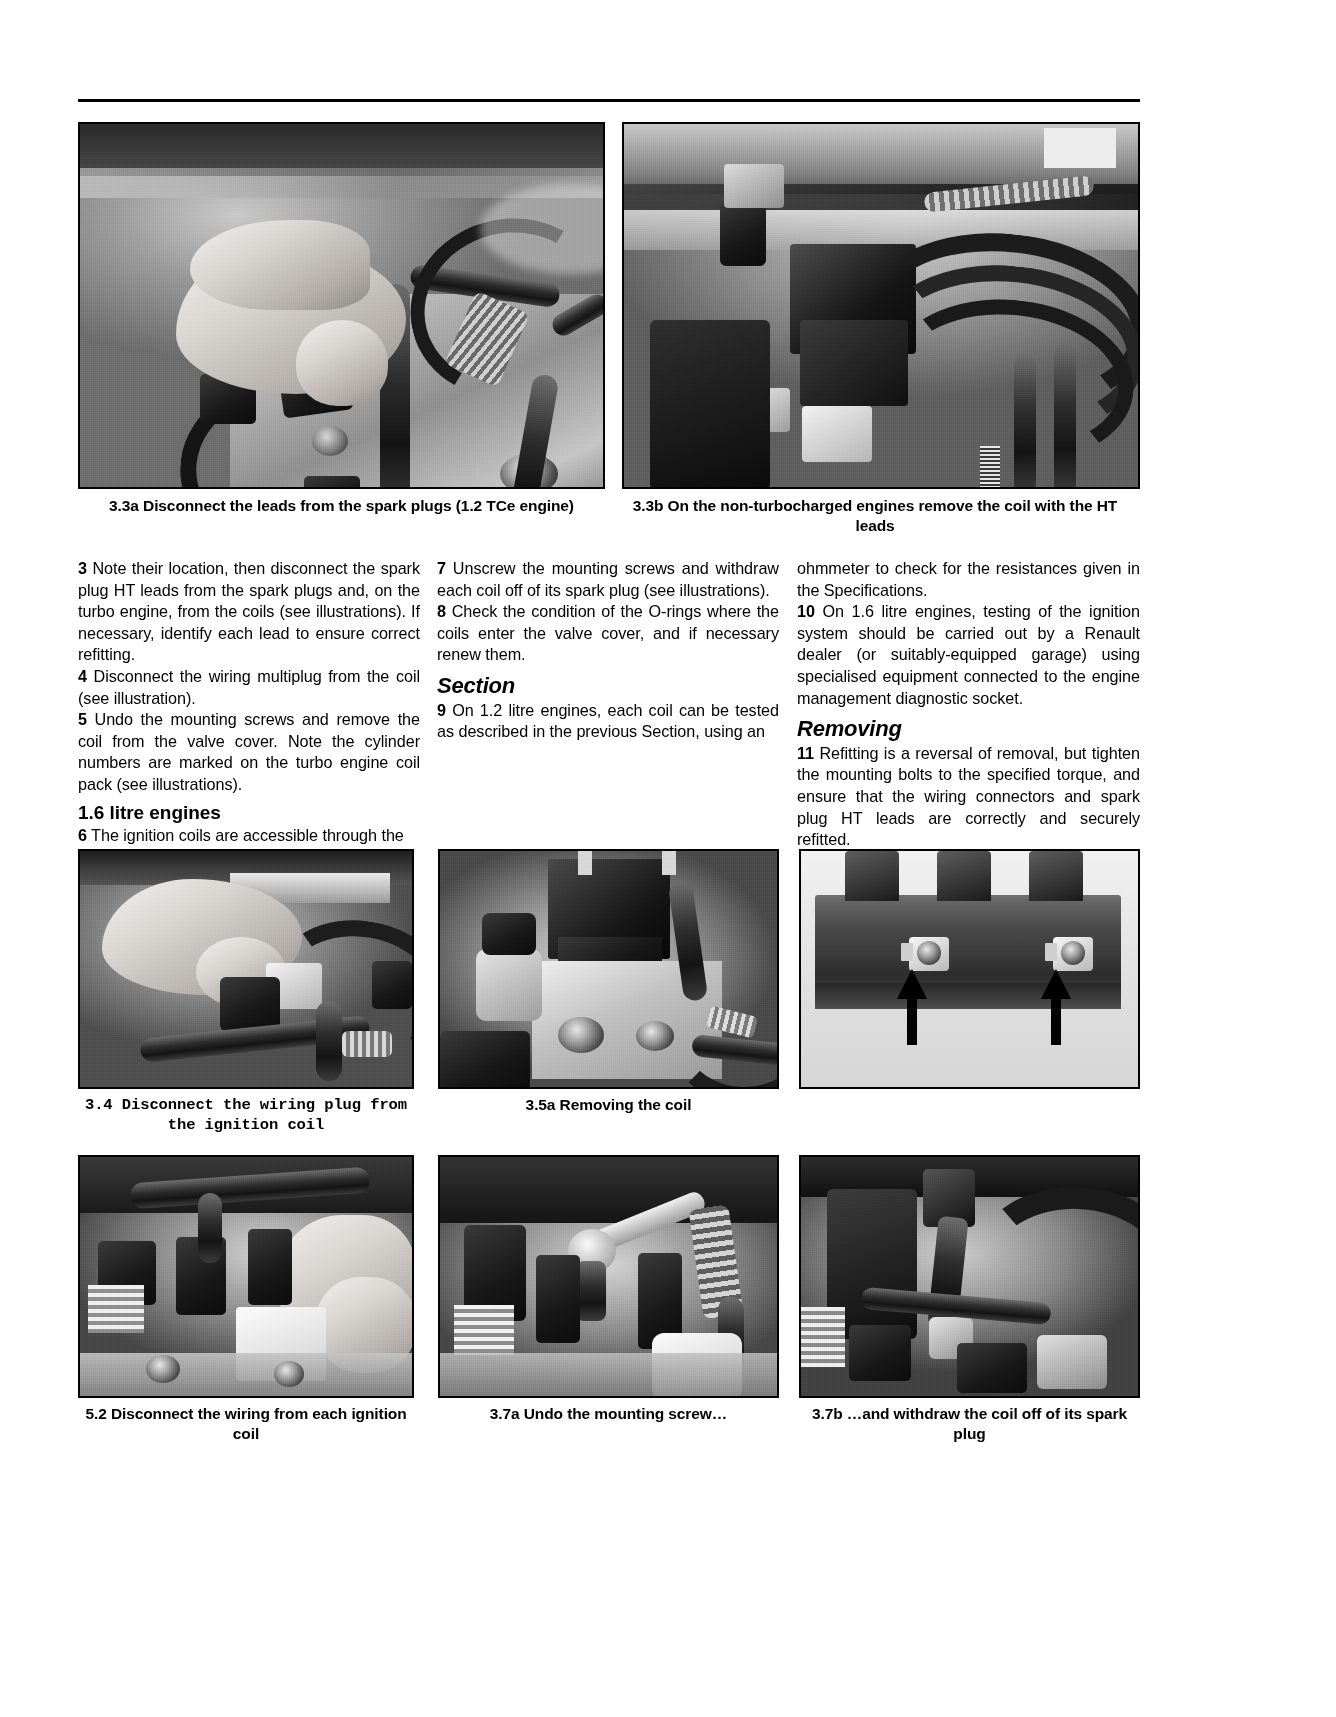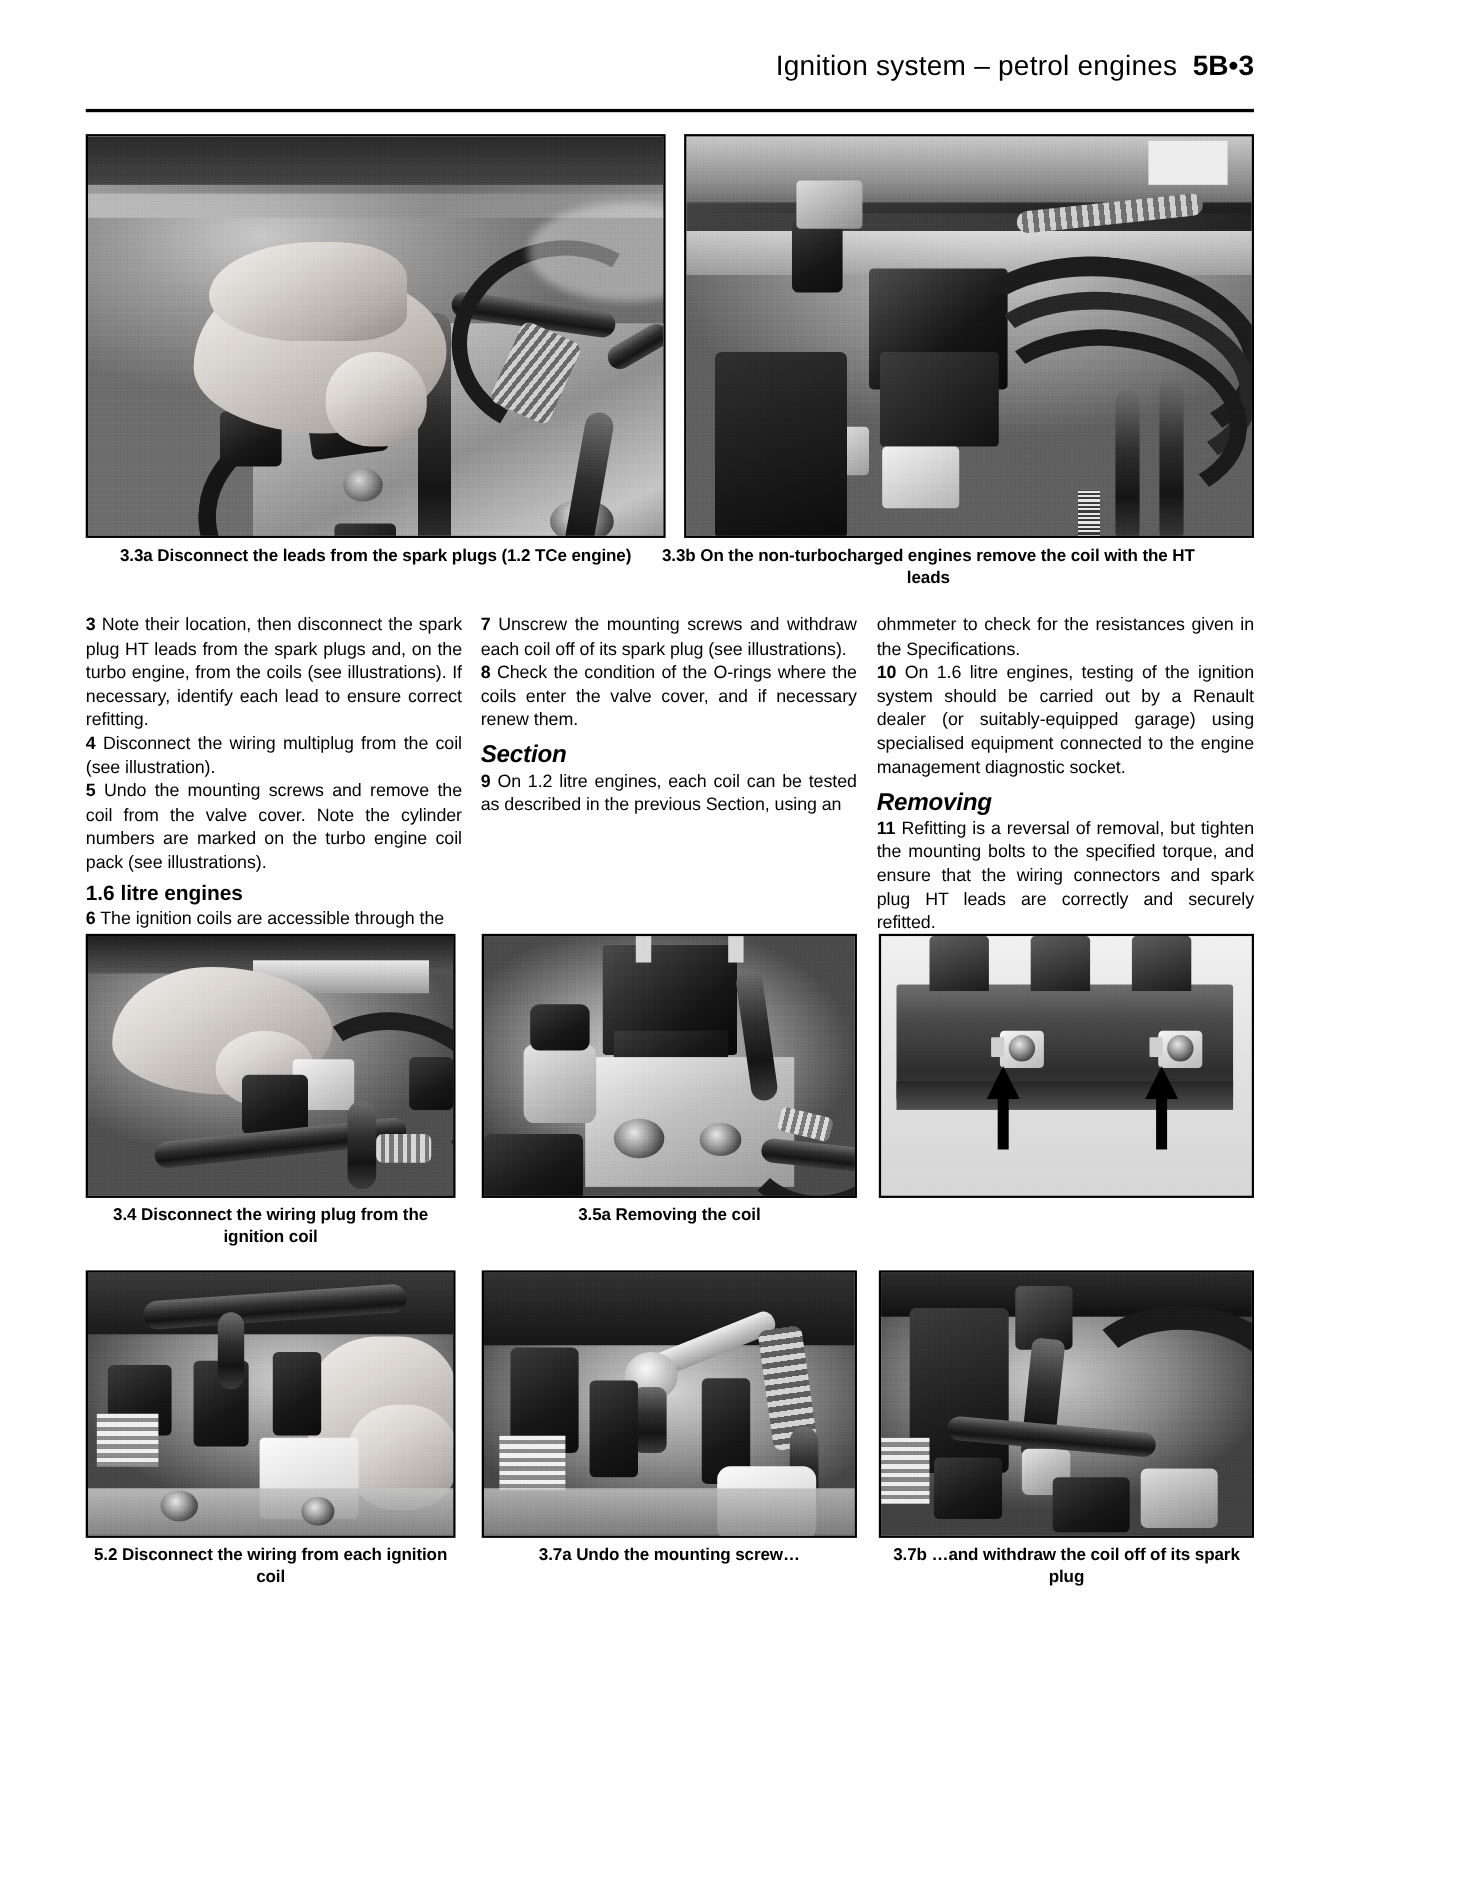--- a/index.html
+++ b/index.html
@@ -163,23 +163,20 @@
       repeating-linear-gradient(90deg, rgba(255,255,255,0.025) 0px, rgba(255,255,255,0.025) 1px, rgba(0,0,0,0.025) 1px, rgba(0,0,0,0.025) 2px);
     mix-blend-mode: overlay;
     pointer-events: none;
   }
 </style>
 </head>
 <body>
 
 <div class="page">
 
-  <div class="header">
-    <span class="header-title">Ignition system – petrol engines</span><span class="header-title header-page">5B•3</span>
-  </div>
   <div class="header-rule"></div>
 
   <div class="photo" style="left:78px; top:122px; width:527px; height:367px;">
     <div class="photo-inner">
       <div class="ph-base"></div>
 
       <div class="dark" style="left:0; top:0; width:100%; height:52px; background:linear-gradient(180deg,#2a2a2a,#4a4a4a);"></div>
       <div class="metal" style="left:0; top:44px; width:100%; height:30px; opacity:.55;"></div>
 
       <div class="metal" style="left:150px; top:170px; width:380px; height:200px; background:linear-gradient(155deg,#e0e0e0 0%,#b8b8b8 25%,#909090 55%,#c6c6c6 85%,#8e8e8e 100%);"></div>
@@ -236,21 +233,21 @@
 
       <div class="metal" style="left:178px; top:282px; width:70px; height:56px; background:linear-gradient(150deg,#f2f2f2,#b5b5b5); border-radius:4px;"></div>
       <div class="metal" style="left:120px; top:264px; width:46px; height:44px; background:linear-gradient(150deg,#e8e8e8,#9d9d9d); border-radius:4px;"></div>
       <div class="dark" style="left:26px; top:196px; width:120px; height:170px; border-radius:6px; background:linear-gradient(160deg,#2f2f2f,#0b0b0b);"></div>
 
       <div class="dark" style="left:96px; top:76px; width:46px; height:66px; border-radius:6px;"></div>
       <div class="metal" style="left:100px; top:40px; width:60px; height:44px; background:linear-gradient(150deg,#dcdcdc,#8f8f8f); border-radius:4px;"></div>
       <div class="noise"></div>
     </div>
   </div>
-  <div class="caption" style="left:585px; top:496px; width:518px;">3.3b On the non-turbocharged engines remove the coil with the HT leads</div>
+  <div class="caption" style="left:616px; top:496px; width:518px;">3.3b On the non-turbocharged engines remove the coil with the HT leads</div>
 
   <div class="col" id="col-left" style="left:78px; top:558px; width:342px;">
       <p><span class="num">3</span> Note their location, then disconnect the spark plug HT leads from the spark plugs and, on the turbo engine, from the coils <b>(see illustrations)</b>. If necessary, identify each lead to ensure correct refitting.</p>
       <p><span class="num">4</span> Disconnect the wiring multiplug from the coil <b>(see illustration)</b>.</p>
       <p class="last-line-left"><span class="num">5</span> Undo the mounting screws and remove the coil from the valve cover. Note the cylinder numbers are marked on the turbo engine coil pack <b>(see illustrations)</b>.</p>
       <div class="sub-head">1.6 litre engines</div>
       <p class="last-line-left"><span class="num">6</span> The ignition coils are accessible through the</p>
     </div>
   <div class="col" id="col-middle" style="left:437px; top:558px; width:342px;">
       <p><span class="num">7</span> Unscrew the mounting screws and withdraw each coil off of its spark plug <b>(see illustrations)</b>.</p>
@@ -278,21 +275,21 @@
       <div class="dark" style="left:140px; top:126px; width:60px; height:54px; border-radius:6px;"></div>
 
       <div class="pipe-l" style="left:190px; top:70px; width:150px; height:110px; border-width:16px; border-color:#1d1d1d #1d1d1d transparent transparent; transform:rotate(10deg);"></div>
       <div class="pipe" style="left:60px; top:176px; width:230px; height:24px; transform:rotate(-6deg);"></div>
       <div class="pipe" style="left:236px; top:150px; width:26px; height:80px;"></div>
       <div class="metal" style="left:262px; top:180px; width:50px; height:26px; background:repeating-linear-gradient(90deg,#d8d8d8 0 4px,#777 4px 8px); border-radius:6px;"></div>
       <div class="dark" style="left:292px; top:110px; width:40px; height:48px; border-radius:5px;"></div>
       <div class="noise"></div>
     </div>
   </div>
-  <div class="caption" style="left:78px; top:1095px; width:336px;">3.4 Disconnect the wiring plug from the ignition coil</div>
+  <div class="caption" style="left:78px; top:1095px; width:336px;font-family:Liberation Mono, monospace;">3.4 Disconnect the wiring plug from the ignition coil</div>
 
   <div class="photo" style="left:438px; top:849px; width:341px; height:240px;">
     <div class="photo-inner">
       <div class="ph-base" style="background:radial-gradient(ellipse 55% 50% at 45% 45%,#d8d8d8,#8e8e8e 55%,#4a4a4a 100%),linear-gradient(150deg,#b0b0b0,#424242);"></div>
 
       <div class="dark" style="left:108px; top:8px; width:122px; height:100px; border-radius:3px; background:linear-gradient(140deg,#4a4a4a,#151515 65%,#070707);"></div>
       <div class="dark" style="left:118px; top:86px; width:104px; height:40px;"></div>
 
       <div class="metal" style="left:92px; top:110px; width:190px; height:118px; background:linear-gradient(155deg,#f0f0f0,#c0c0c0 45%,#9a9a9a);"></div>
       <div class="plug" style="left:118px; top:166px; width:46px; height:36px;"></div>

